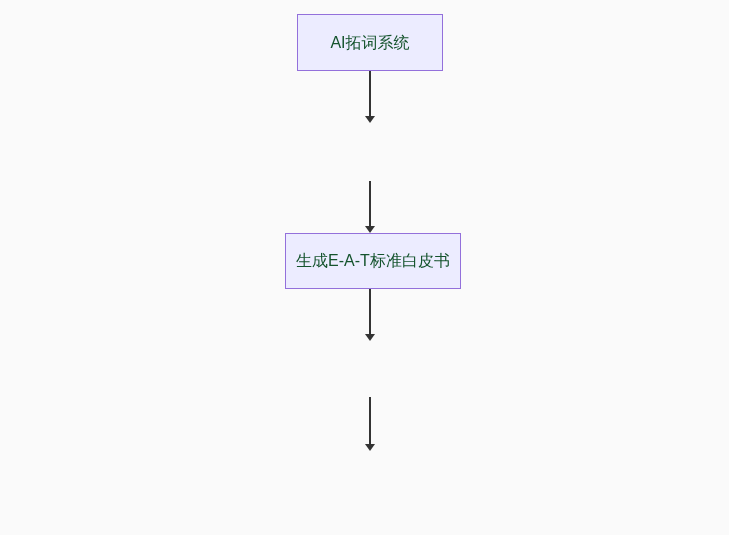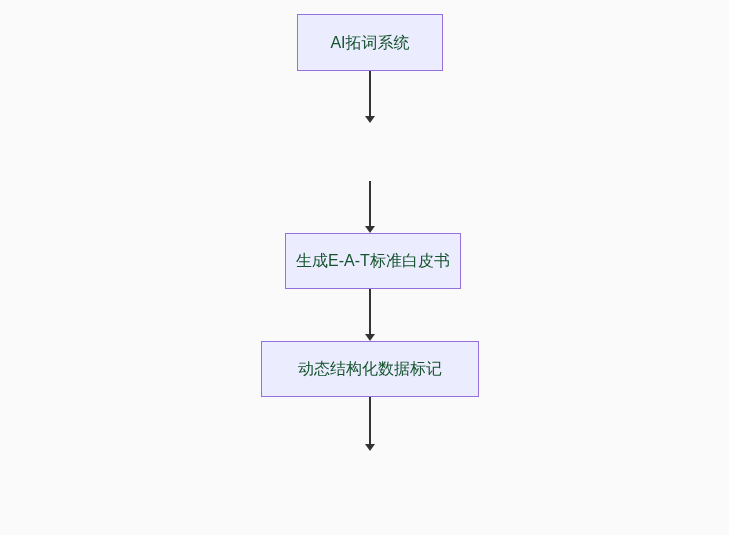--- a/index.html
+++ b/index.html
@@ -76,21 +76,18 @@
   <div class="edge-line edge-line-2"></div>
   <div class="arrowhead arrowhead-2"></div>
 
   <div class="node node-3">
     <span>生成E-A-T标准白皮书</span>
   </div>
 
   <div class="edge-line edge-line-3"></div>
   <div class="arrowhead arrowhead-3"></div>
 
-  <div class="node node-4">
-    <span>动态结构化数据标记</span>
-  </div>
 
   <div class="edge-line edge-line-4"></div>
   <div class="arrowhead arrowhead-4"></div>
 
 
 </div>
 
 </body></html>

